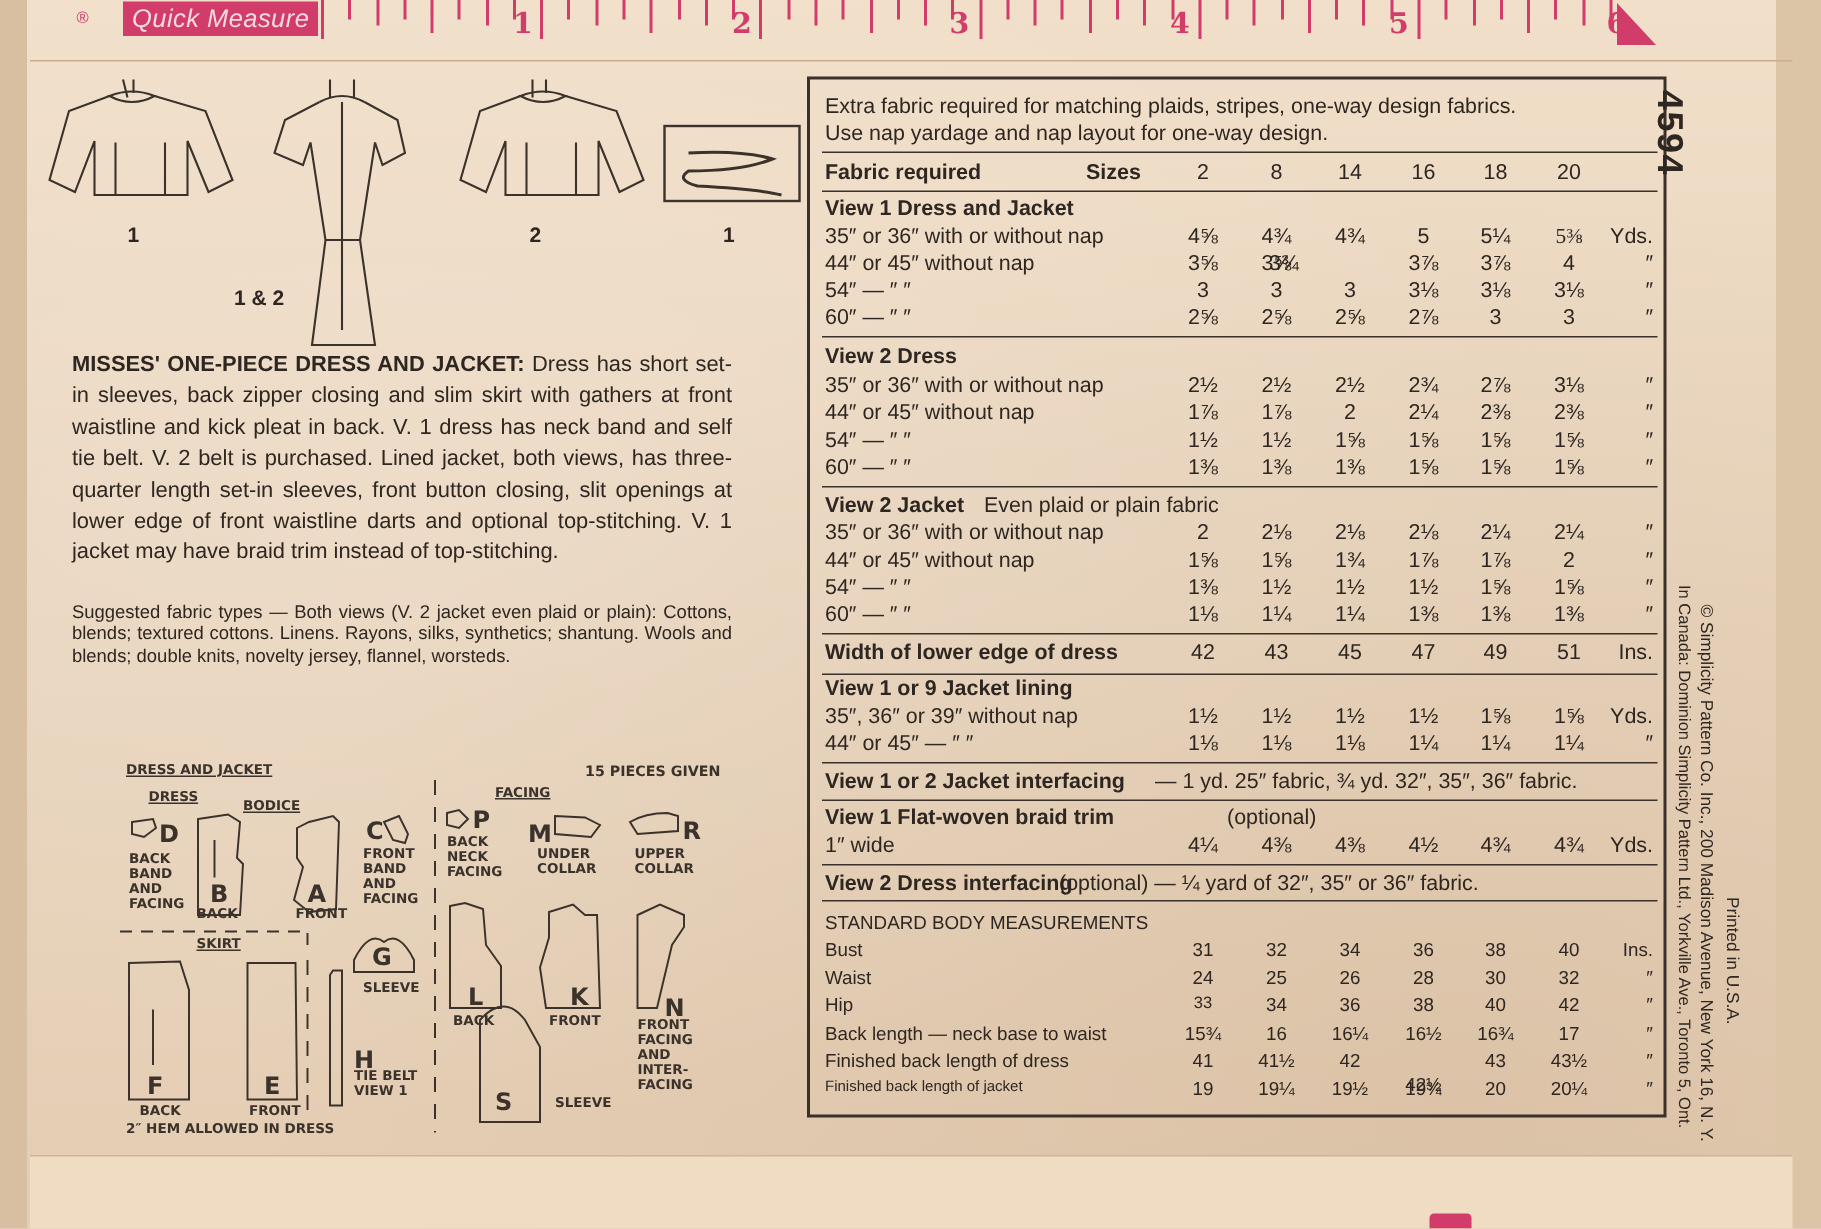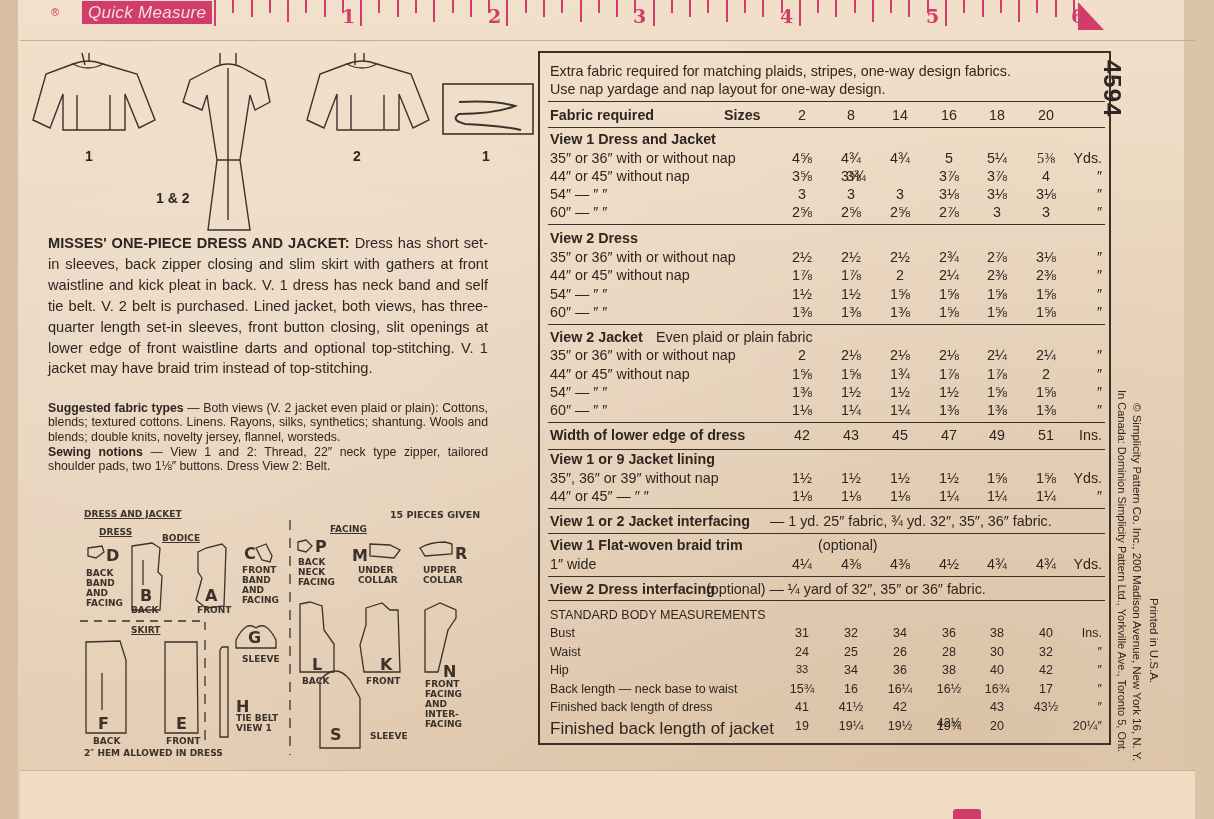--- a/index.html
+++ b/index.html
@@ -22,21 +22,21 @@
   .tick{position:absolute;top:0;width:2px;background:#d23c6a;}
   .rnum{position:absolute;top:5px;color:#d23c6a;font-family:"DejaVu Serif",serif;font-weight:bold;font-size:19px;}
   .rtri{position:absolute;left:1078px;top:2px;width:0;height:0;border-left:26px solid transparent;border-bottom:28px solid #d23c6a;transform:scaleX(-1);}
   .ruler-line{position:absolute;left:20px;top:40px;width:1175px;height:1px;background:#c9ad8f;}
   
   .illus{position:absolute;}
   .vlabel{position:absolute;font-weight:bold;font-size:14px;font-family:"Liberation Sans",sans-serif;}
   .desc{position:absolute;left:48px;top:233px;width:440px;font-family:"Liberation Sans",sans-serif;font-size:14.6px;line-height:20.9px;text-align:justify;font-stretch:condensed;}
   .desc b{font-weight:bold;}
   .small{position:absolute;left:48px;top:401px;width:440px;font-size:12.3px;line-height:14.3px;text-align:justify;}
-  .small b{font-weight:bold;}
+  .small b{font-weight:normal;}
   .pl{position:absolute;font-family:"DejaVu Sans",sans-serif;font-weight:bold;font-size:9px;line-height:10px;color:#3a322b;}
   .pletter{position:absolute;font-family:"DejaVu Sans",sans-serif;font-weight:bold;font-size:16px;color:#3a322b;}
   .ul{text-decoration:underline;}
   svg.pieces{position:absolute;left:0;top:0;}
   
   .box{position:absolute;left:538px;top:51px;width:573px;height:694px;border:2px solid #3a312a;box-sizing:border-box;}
   .tx{position:absolute;font-family:"Liberation Sans",sans-serif;font-size:14.3px;white-space:nowrap;color:#2e2620;}
   .tb{font-weight:bold;}
   .hr{position:absolute;left:548px;width:557px;height:1px;background:#3a312a;}
   .c{position:absolute;font-size:14.3px;white-space:nowrap;text-align:center;width:40px;}
@@ -143,21 +143,20 @@
 <span class="vlabel" style="left:156px;top:190px">1 &amp; 2</span>
 <span class="vlabel" style="left:353px;top:148px">2</span>
 <span class="vlabel" style="left:482px;top:148px">1</span>
 
 <div class="desc">
   <b>MISSES' ONE-PIECE DRESS AND JACKET:</b>
   <span>Dress has short set-in sleeves, back zipper closing and slim skirt with gathers at front waistline and kick pleat in back. V. 1 dress has neck band and self tie belt. V. 2 belt is purchased. Lined jacket, both views, has three-quarter length set-in sleeves, front button closing, slit openings at lower edge of front waistline darts and optional top-stitching. V. 1 jacket may have braid trim instead of top-stitching.</span>
 </div>
 <div class="small">
   <div><b>Suggested fabric types</b> <span>— Both views (V. 2 jacket even plaid or plain): Cottons, blends; textured cottons. Linens. Rayons, silks, synthetics; shantung. Wools and blends; double knits, novelty jersey, flannel, worsteds.</span></div>
-  <div style="margin-top:1px"><b>Sewing notions</b> <span>— View 1 and 2: Thread, 22″ neck type zipper, tailored shoulder pads, two 1⅛″ buttons. Dress View 2: Belt.</span></div>
 </div>
 
 <svg class="pieces" width="540" height="819">
   <g fill="none" stroke="#3a322b" stroke-width="1.3">
 
     <path d="M88 548 L102 546 L104 552 L96 558 L88 556 Z"></path>
 
     <path d="M132 546 L152 543 L160 548 L158 572 L162 576 L160 610 L132 610 Z"></path>
     <path d="M143 560 L143 585"></path>
 
@@ -431,26 +430,26 @@
     <div class="c" style="left: 1026px; top: 682px; font-size: 12.5px;">17</div>
     <div class="u" style="left: 1062px; top: 682px; font-size: 12.5px;">″</div>
     <div class="tx" style="left: 550px; top: 700px; font-size: 12.5px;">Finished back length of dress</div>
     <div class="c" style="left: 782px; top: 700px; font-size: 12.5px;">41</div>
     <div class="c" style="left: 831px; top: 700px; font-size: 12.5px;">41½</div>
     <div class="c" style="left: 880px; top: 700px; font-size: 12.5px;">42</div>
     <div class="c" style="left: 929px; top: 716px; font-size: 12.5px;">42½</div>
     <div class="c" style="left: 977px; top: 700px; font-size: 12.5px;">43</div>
     <div class="c" style="left: 1026px; top: 700px; font-size: 12.5px;">43½</div>
     <div class="u" style="left: 1062px; top: 700px; font-size: 12.5px;">″</div>
-    <div class="tx" style="left: 550px; top: 719px; font-size: 17px;">Finished back length of jacket</div>
+    <div class="tx" style="left: 550px; top: 719px; font-size: 10px;">Finished back length of jacket</div>
     <div class="c" style="left: 782px; top: 719px; font-size: 12.5px;">19</div>
     <div class="c" style="left: 831px; top: 719px; font-size: 12.5px;">19¼</div>
     <div class="c" style="left: 880px; top: 719px; font-size: 12.5px;">19½</div>
     <div class="c" style="left: 929px; top: 719px; font-size: 12.5px;">19¾</div>
     <div class="c" style="left: 977px; top: 719px; font-size: 12.5px;">20</div>
-    <div class="c" style="left: 1026px; top: 719px; font-size: 12.5px; margin-left: 39px;">20¼</div>
+    <div class="c" style="left: 1026px; top: 719px; font-size: 12.5px;">20¼</div>
     <div class="u" style="left: 1062px; top: 719px; font-size: 12.5px;">″</div>
   </div>
 
 <div class="side-num">4594</div>
 <div class="vert" style="left:1160px;top:598px;font-size:11.5px">Printed in U.S.A.</div>
 <div class="vert" style="left:1143px;top:403px;font-size:11.5px">© Simplicity Pattern Co. Inc., 200 Madison Avenue, New York 16, N. Y.</div>
 <div class="vert" style="left:1128px;top:390px;font-size:11px">In Canada: Dominion Simplicity Pattern Ltd., Yorkville Ave., Toronto 5, Ont.</div>
 
 </body></html>

